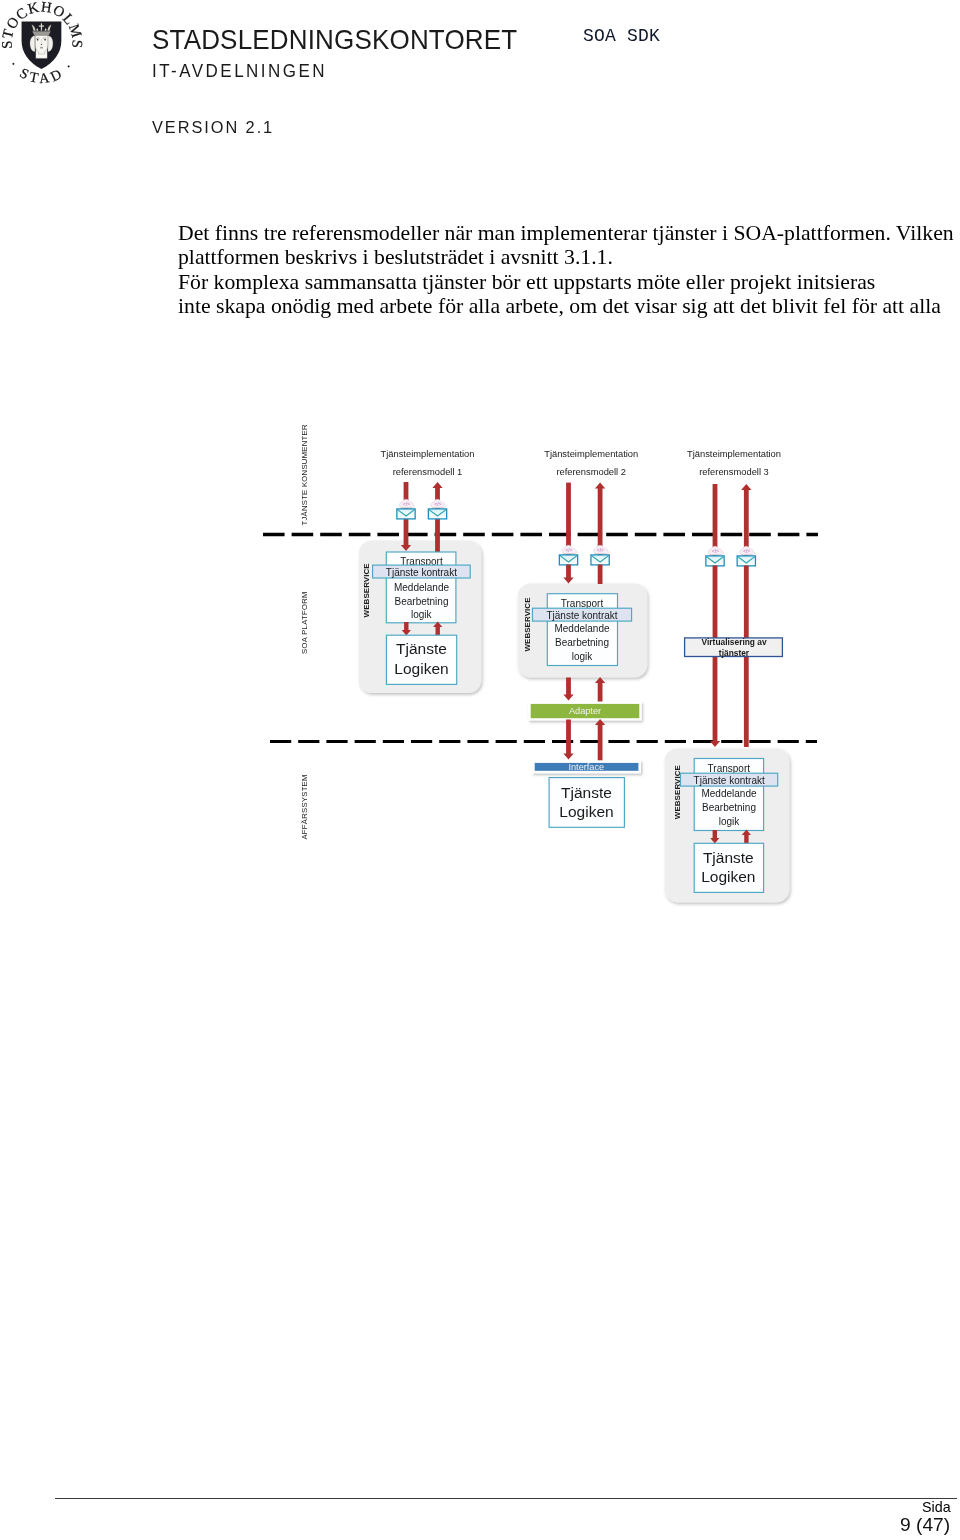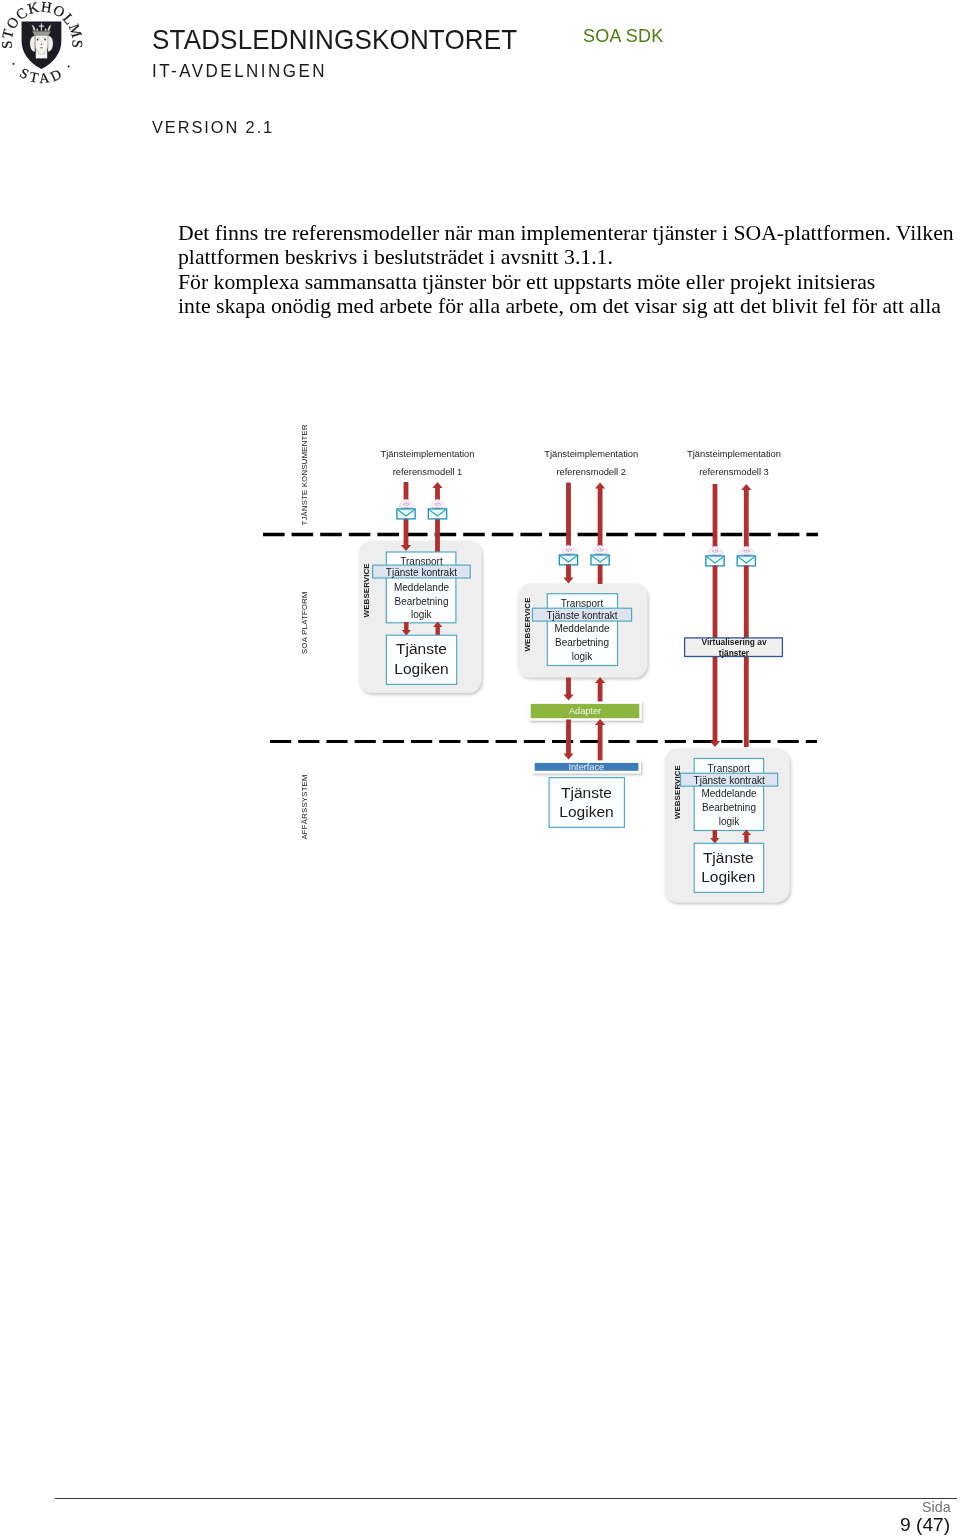--- a/index.html
+++ b/index.html
@@ -7,35 +7,35 @@
        font-family:"Liberation Serif",serif;color:#000;}
   .page{position:absolute;left:0;top:0;width:960px;height:1540px;}
   #logo{position:absolute;left:0px;top:0px;width:98px;height:98px;}
   .logo-ring{font-family:"Liberation Serif",serif;fill:#141414;stroke:#141414;stroke-width:0.22;paint-order:stroke;}
   .hdr-main{position:absolute;left:152px;top:23px;font-family:"Liberation Sans",sans-serif;
             font-size:28.5px;letter-spacing:0.2px;color:#1a1a1a;
             transform:scaleX(0.912);transform-origin:left top;white-space:nowrap;}
   .hdr-sub{position:absolute;left:152px;top:61px;font-family:"Liberation Sans",sans-serif;
            font-size:17.9px;letter-spacing:2.6px;color:#1a1a1a;
            transform:scaleX(0.95);transform-origin:left top;white-space:nowrap;}
-  .hdr-right{position:absolute;left:583px;top:26px;font-family:Liberation Sans, sans-serif;
-             font-size:18.2px;letter-spacing:0.2px;color:#4d7c0f;
+  .hdr-right{position:absolute;left:583px;top:26px;font-family:Liberation Mono, monospace;
+             font-size:18.2px;letter-spacing:0.2px;color:#0f172a;
              transform:scaleX(0.99);transform-origin:left top;white-space:nowrap;}
   .version{position:absolute;left:152px;top:117px;font-family:"Liberation Sans",sans-serif;
            font-size:17.2px;letter-spacing:2.05px;color:#1a1a1a;
            transform:scaleX(0.95);transform-origin:left top;white-space:nowrap;}
   .h3{position:absolute;left:154px;top:190px;font-family:"Liberation Sans",sans-serif;
       font-size:21.6px;color:#111;white-space:nowrap;line-height:1;letter-spacing:0.16px;
       transform:scaleX(1.0);transform-origin:left top;}
   .h3 .num{display:inline-block;width:68px;font-size:22px;letter-spacing:-0.5px;}
   .body-text{position:absolute;left:152px;top:221px;width:800px;font-size:21.73px;
              line-height:24.4px;text-align:left;margin-left:26px;}
   .bl{white-space:nowrap;}
   .footline{position:absolute;left:55px;top:1497.7px;width:902px;height:1.6px;background:#3a3a3a;}
-  .sida{position:absolute;left:922px;top:1499px;font-family:"Liberation Sans",sans-serif;font-size:14.3px;color:#737373;white-space:nowrap;}
+  .sida{position:absolute;left:922px;top:1499px;font-family:"Liberation Sans",sans-serif;font-size:14.3px;color:#000000;white-space:nowrap;}
   .pageno{position:absolute;left:900px;top:1514px;font-family:"Liberation Sans",sans-serif;font-size:19.2px;color:#111;white-space:nowrap;}
   #diagram{position:absolute;left:0;top:1px;width:920px;height:1540px;text-decoration:underline;}
   #diagram-svg{display:block}
   .lane-lbl{font-family:"Liberation Sans",sans-serif;font-size:7.7px;fill:#222;letter-spacing:0.28px;}
   .col-hdr{font-family:"Liberation Sans",sans-serif;font-size:9.35px;fill:#222;}
   .ws-lbl{font-family:"Liberation Sans",sans-serif;font-size:8.0px;fill:#1a1a1a;font-weight:bold;letter-spacing:0.05px;}
   .dg-t{font-family:"Liberation Sans",sans-serif;font-size:10.0px;fill:#1a1a1a;}
   .dg-bold{font-weight:bold;font-size:8.4px;}
   .dg-b{font-family:"Liberation Sans",sans-serif;font-size:15.5px;fill:#1a1a1a;}
   .dg-w{font-family:"Liberation Sans",sans-serif;font-size:9.2px;fill:#f2f2f2;}

